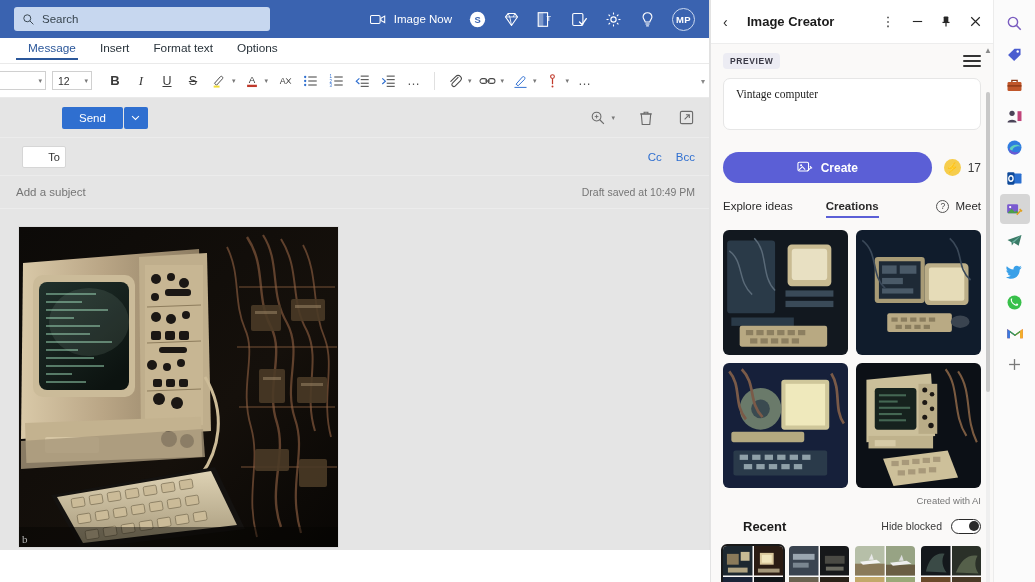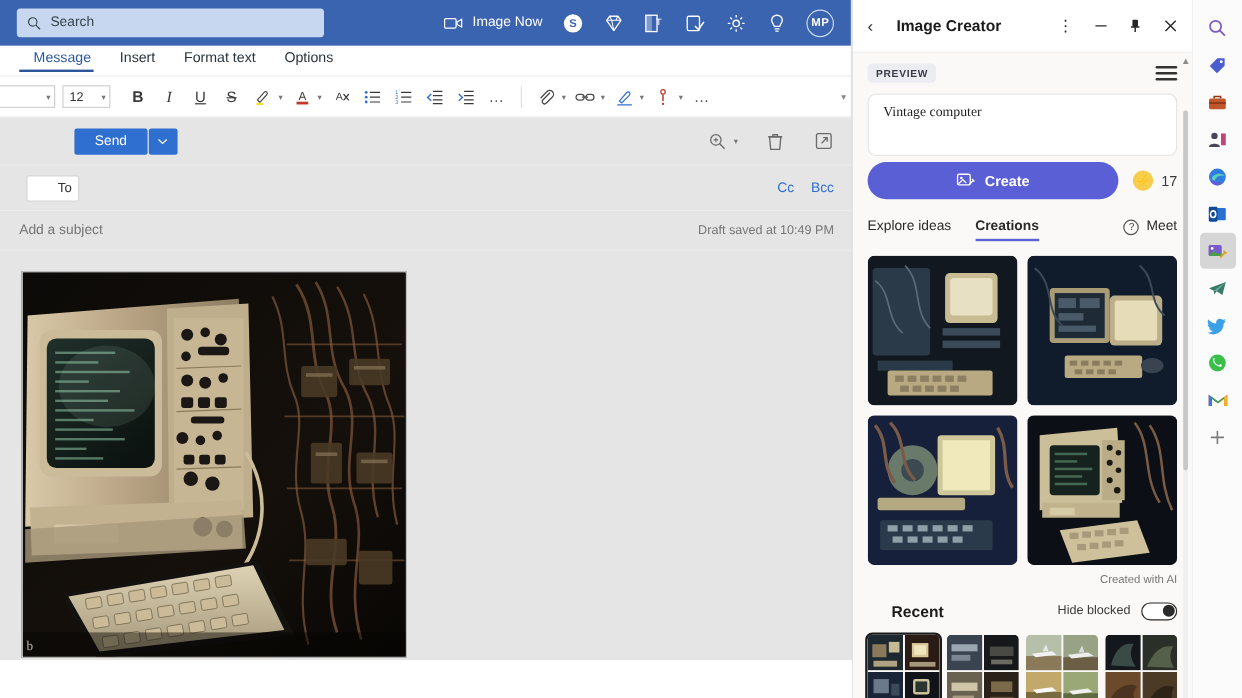--- a/index.html
+++ b/index.html
@@ -123,33 +123,33 @@
     background:#ececf3; color:#3a3a46; font-size:8.5px; font-weight:700; letter-spacing:.6px;
     padding: 3px 7px; border-radius: 4px;
   }
   .hamb { margin-left:auto; display:flex; flex-direction:column; gap:3px; }
   .hamb span { display:block; width:18px; height:2px; background:#333; border-radius:1px;}
 
   .prompt-box {
     background:#fff; border:1px solid #e6e6e6; border-radius:7px; height:52px;
     padding: 9px 12px; font-family:Liberation Serif, serif; font-size:11.5px; color:#1c1c1c;
   }
-  .create-row { display:flex; align-items:center; gap: 12px; margin-top: 5px; }
+  .create-row { display:flex; align-items:center; gap: 12px; margin-top: 22px; }
   .create-btn {
     flex:1; height: 31px; background:#5b5fd6; color:#fff; border-radius:16px;
     display:flex; align-items:center; justify-content:center; gap: 8px; font-size:12px; font-weight:700;
   }
   .token { display:flex; align-items:center; gap:7px; }
   .token-coin {
     width:17px; height:17px; border-radius:50%; background:#f6cd4c;
     display:flex; align-items:center; justify-content:center; font-size:10px; color:#6b4a06;
   }
   .token-num { font-size:12px; color:#3a3a3a; }
 
-  .tabs2 { display:flex; align-items:center; margin-top: 13px; height: 26px; }
+  .tabs2 { display:flex; align-items:center; margin-top: 13px; height: 26px; gap: 13px; }
   .t2 { font-size:11.5px; color:#2a2a2a; margin-right: 20px; position:relative; padding-bottom:6px; }
   .t2.active { font-weight:700; }
   .t2.active::after { content:""; position:absolute; left:0; right:0; bottom:0; height:2px; background:#5b5fd6; }
   .help { margin-left:auto; display:flex; align-items:center; gap:6px; font-size:11.5px; color:#2a2a2a; padding-bottom:6px;}
   .help-ico {
     width:13px;height:13px;border:1.2px solid #555;border-radius:50%;
     display:flex;align-items:center;justify-content:center;font-size:8.5px;color:#444;
   }
 
   .grid { display:grid; grid-template-columns: 1fr 1fr; gap: 8px; margin-top: 8px; }

